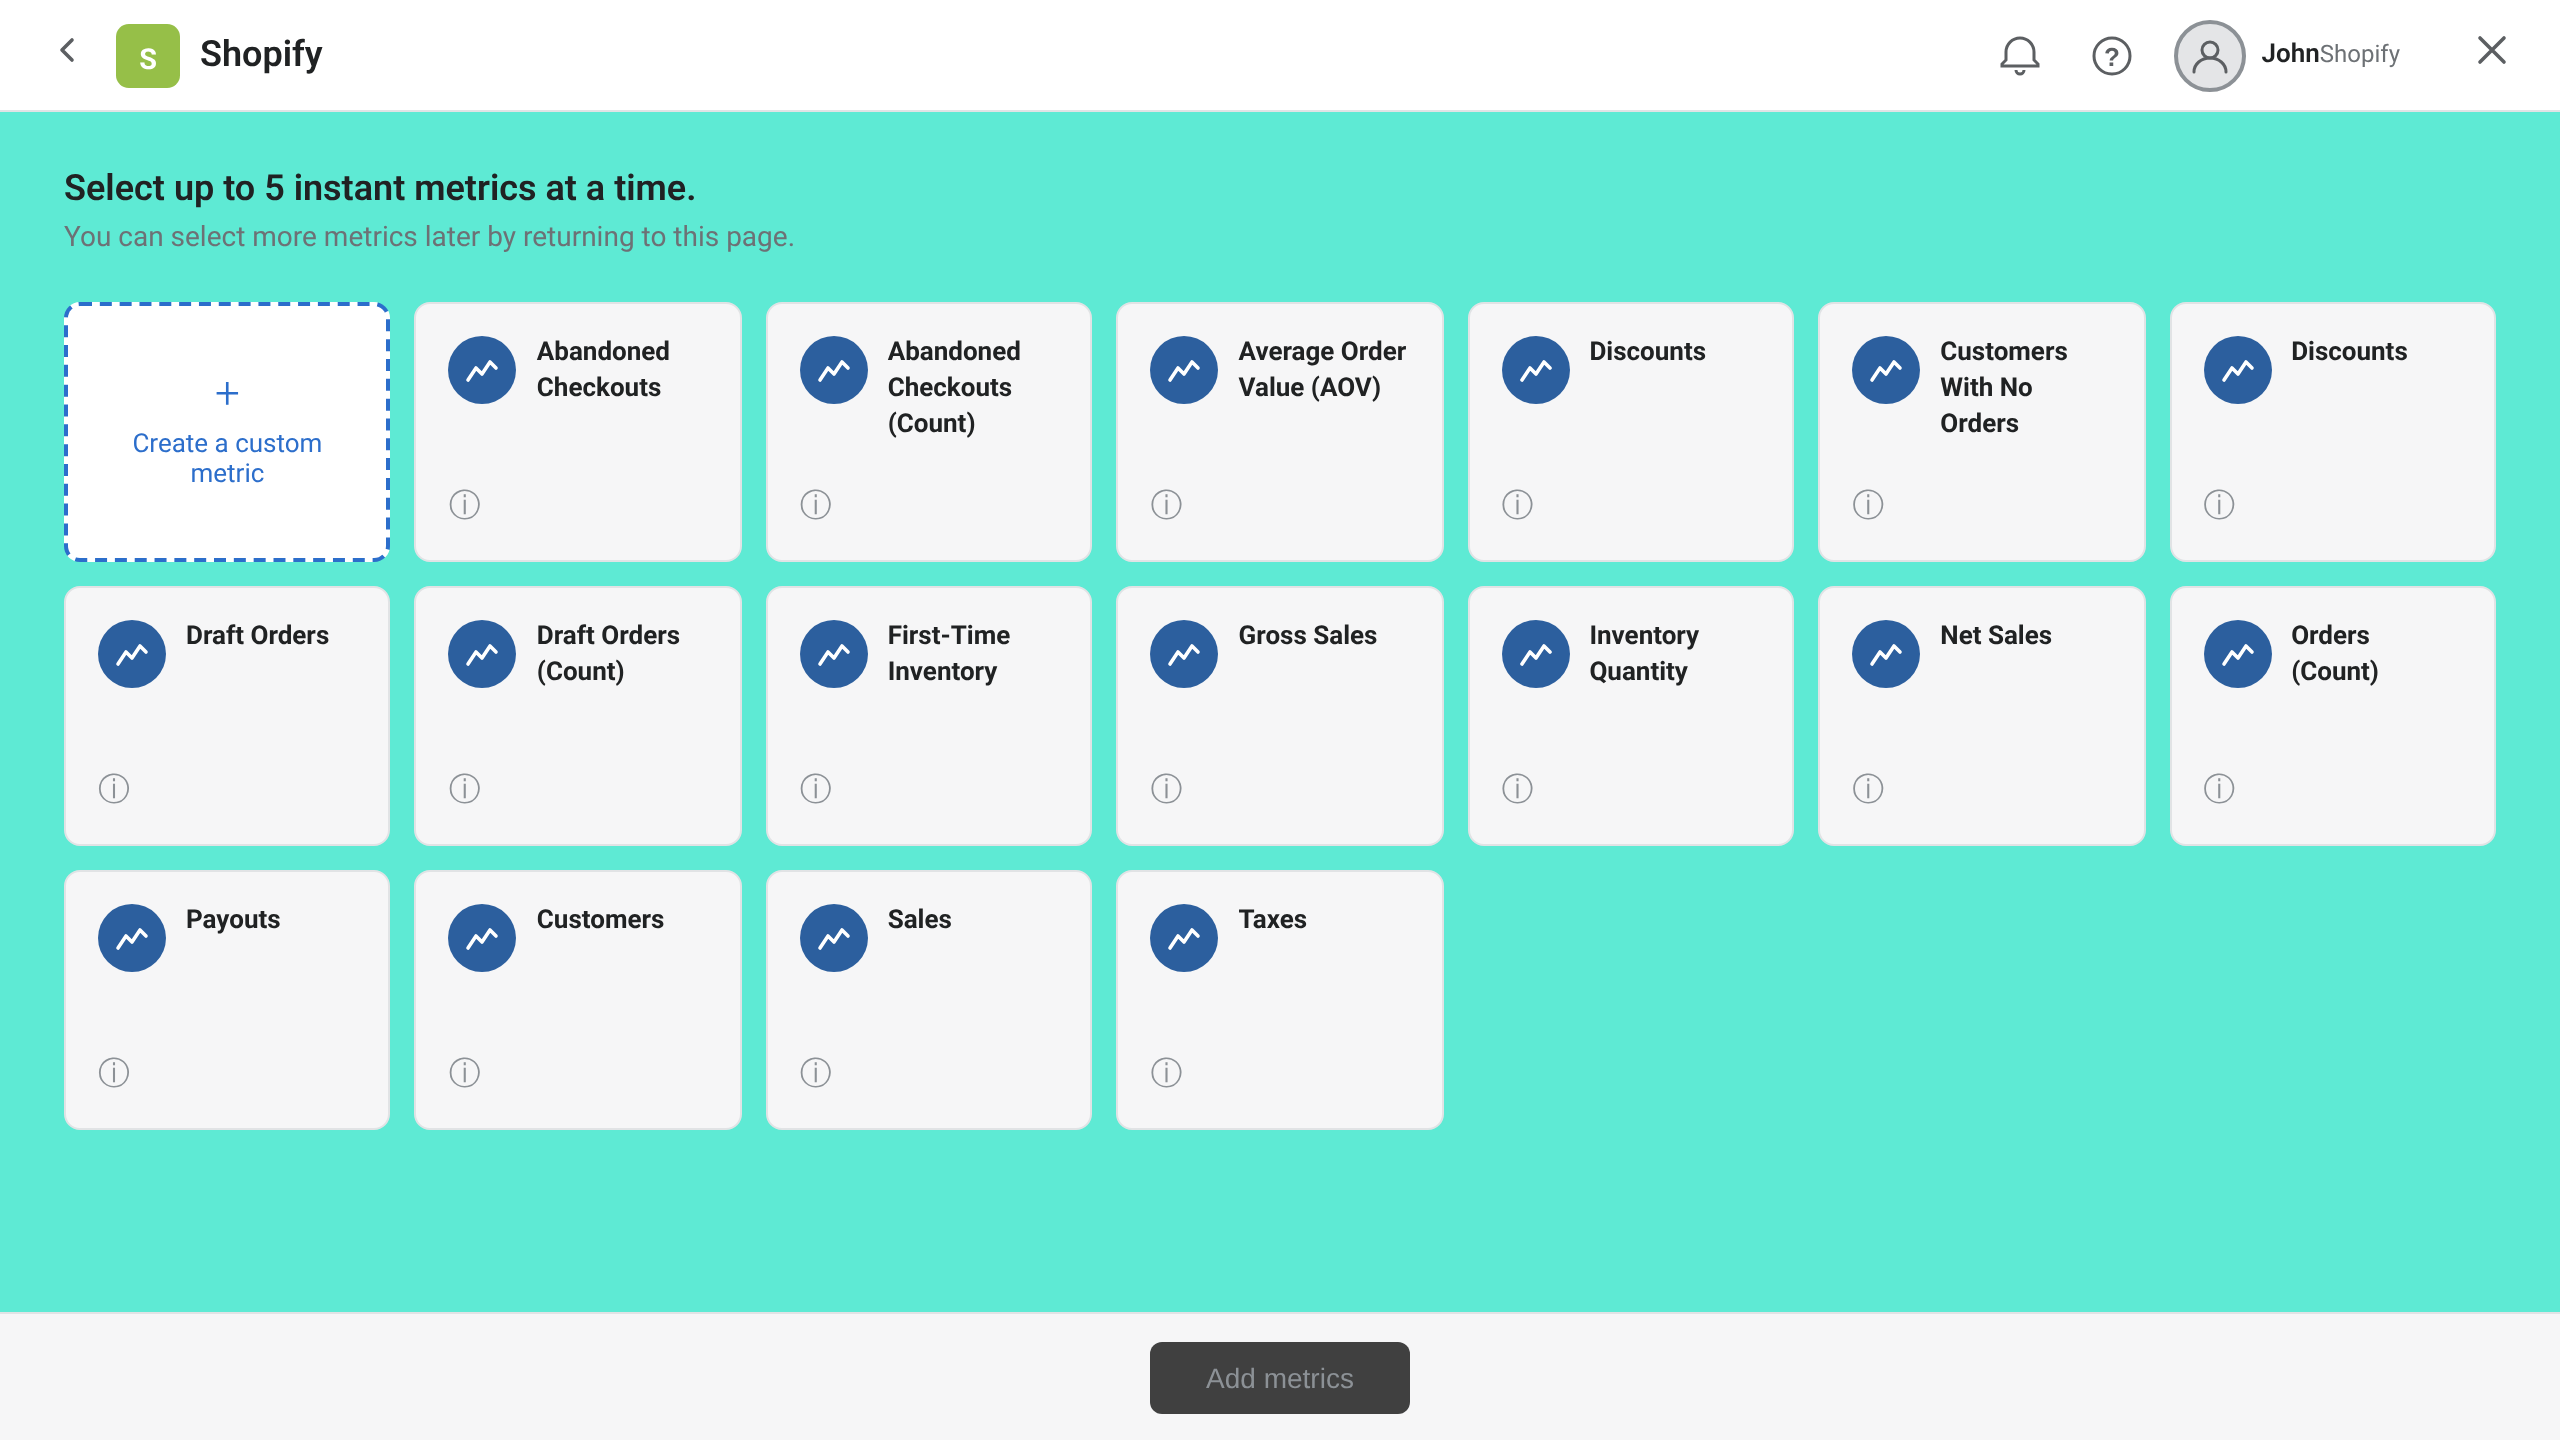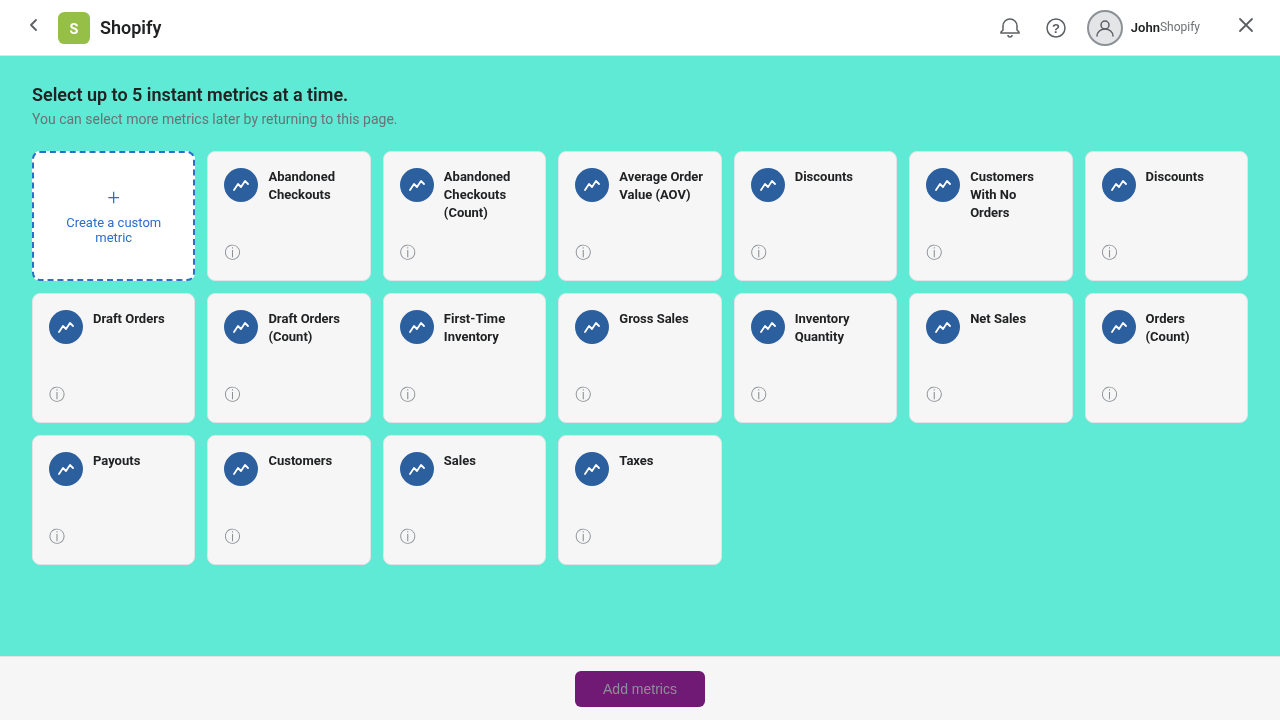--- a/index.html
+++ b/index.html
@@ -204,21 +204,21 @@
     .footer {
       height: 64px;
       background: #f6f6f7;
       border-top: 1px solid #e1e3e5;
       display: flex;
       align-items: center;
       justify-content: center;
       flex-shrink: 0;
     }
     .add-metrics-btn {
-      background: #701a75;
+      background: #404040;
       color: #8c9196;
       border: none;
       border-radius: 6px;
       padding: 10px 28px;
       font-size: 14px;
       font-weight: 500;
       cursor: not-allowed;
     }
   </style>
 </head>

